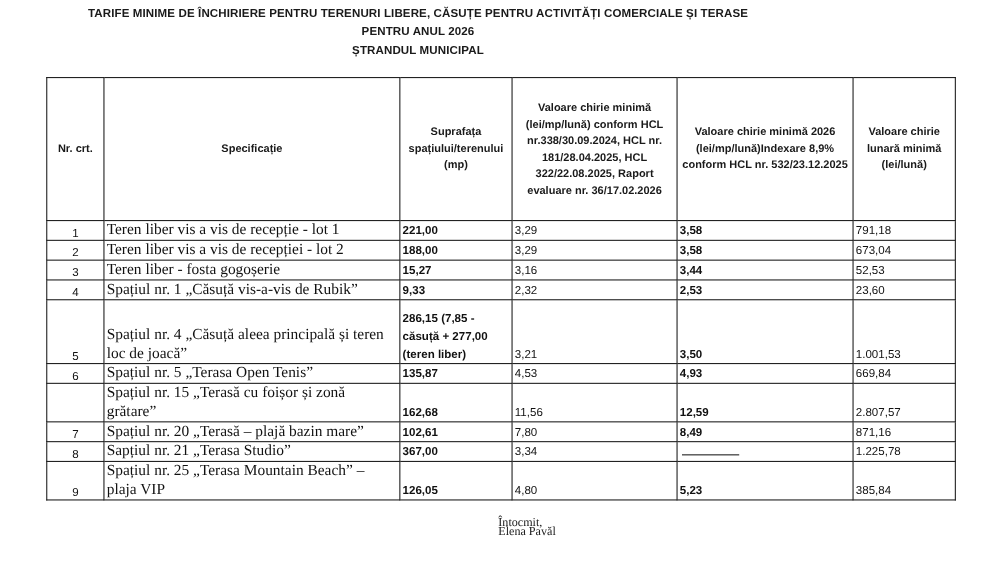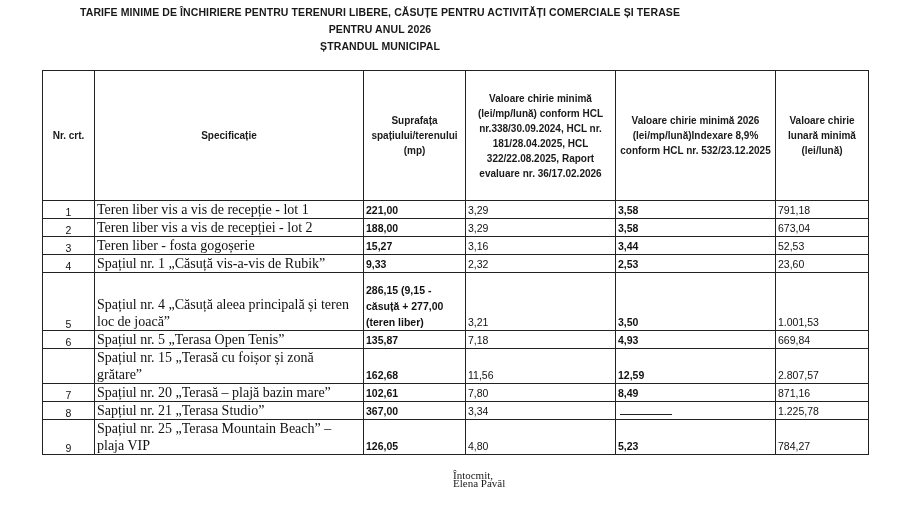--- a/index.html
+++ b/index.html
@@ -95,30 +95,30 @@
       <td class="nr">4</td>
       <td class="spec">Spațiul nr. 1 „Căsuță vis-a-vis de Rubik”</td>
       <td class="num bold">9,33</td>
       <td class="num">2,32</td>
       <td class="num bold">2,53</td>
       <td class="num">23,60</td>
     </tr>
     <tr class="h3">
       <td class="nr">5</td>
       <td class="spec">Spațiul nr. 4 „Căsuță aleea principală și teren loc de joacă”</td>
-      <td class="num bold">286,15 (9,15 - căsuță + 277,00 (teren liber)</td>
+      <td class="num bold">286,15 (7,85 - căsuță + 277,00 (teren liber)</td>
       <td class="num">3,21</td>
       <td class="num bold">3,50</td>
       <td class="num">1.001,53</td>
     </tr>
     <tr class="h1">
       <td class="nr">6</td>
       <td class="spec">Spațiul nr. 5 „Terasa Open Tenis”</td>
       <td class="num bold">135,87</td>
-      <td class="num">7,18</td>
+      <td class="num">4,53</td>
       <td class="num bold">4,93</td>
       <td class="num">669,84</td>
     </tr>
     <tr class="h2">
       <td class="nr"></td>
       <td class="spec">Spațiul nr. 15 „Terasă cu foișor și zonă grătare”</td>
       <td class="num bold">162,68</td>
       <td class="num">11,56</td>
       <td class="num bold">12,59</td>
       <td class="num">2.807,57</td>
@@ -138,19 +138,19 @@
       <td class="num">3,34</td>
       <td class="num bold"><span class="dash"></span></td>
       <td class="num">1.225,78</td>
     </tr>
     <tr class="h2">
       <td class="nr">9</td>
       <td class="spec">Spațiul nr. 25 „Terasa Mountain Beach” – plaja VIP</td>
       <td class="num bold">126,05</td>
       <td class="num">4,80</td>
       <td class="num bold">5,23</td>
-      <td class="num">784,27</td>
+      <td class="num">385,84</td>
     </tr>
   </tbody>
 </table>
 
 <div class="footer f1">Întocmit,</div>
 <div class="footer f2">Elena Pavăl</div>
 
 </body></html>

